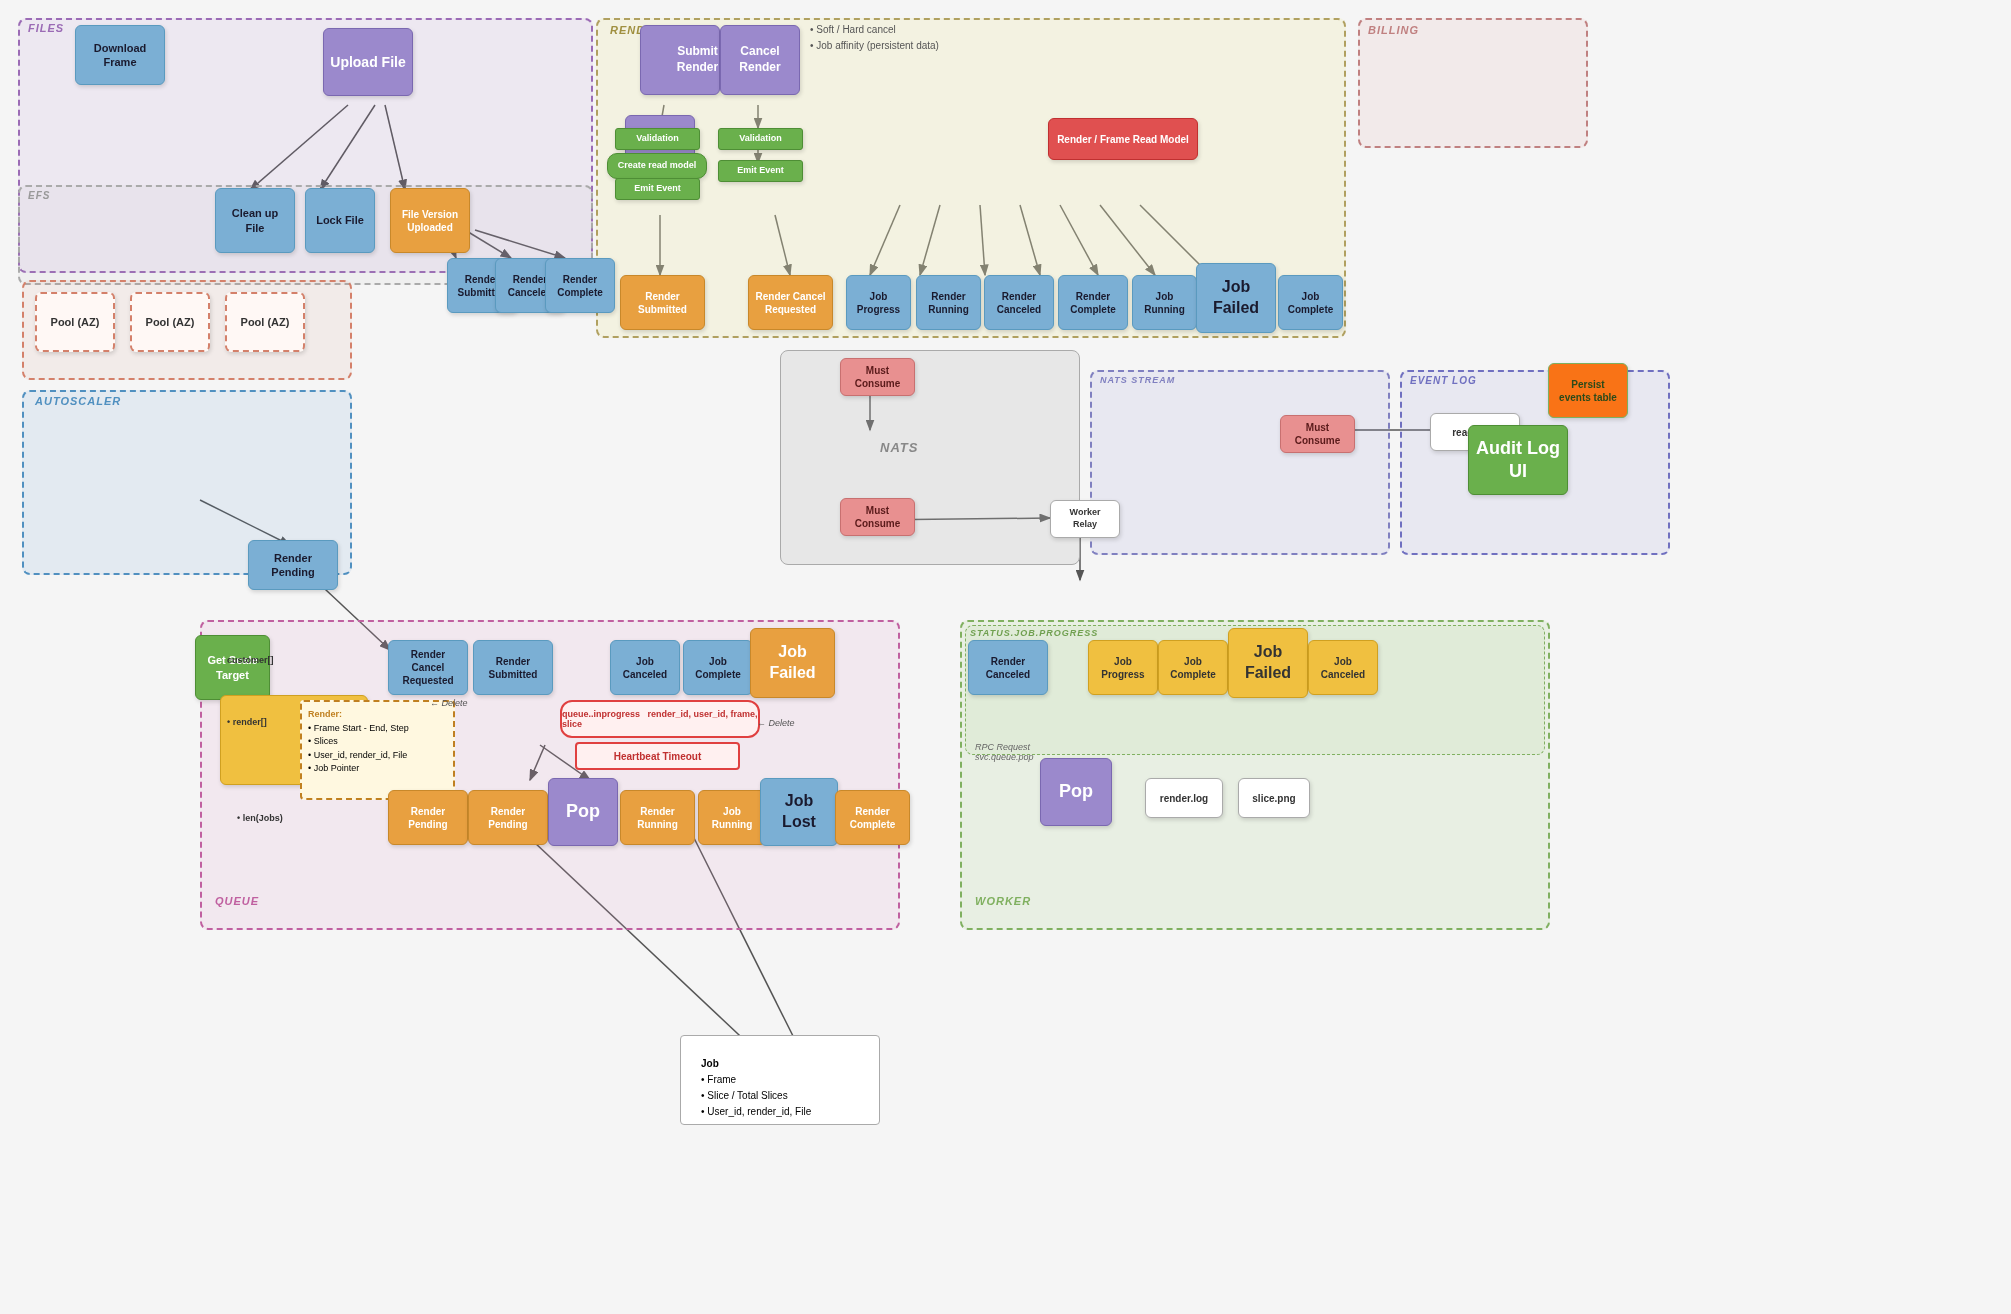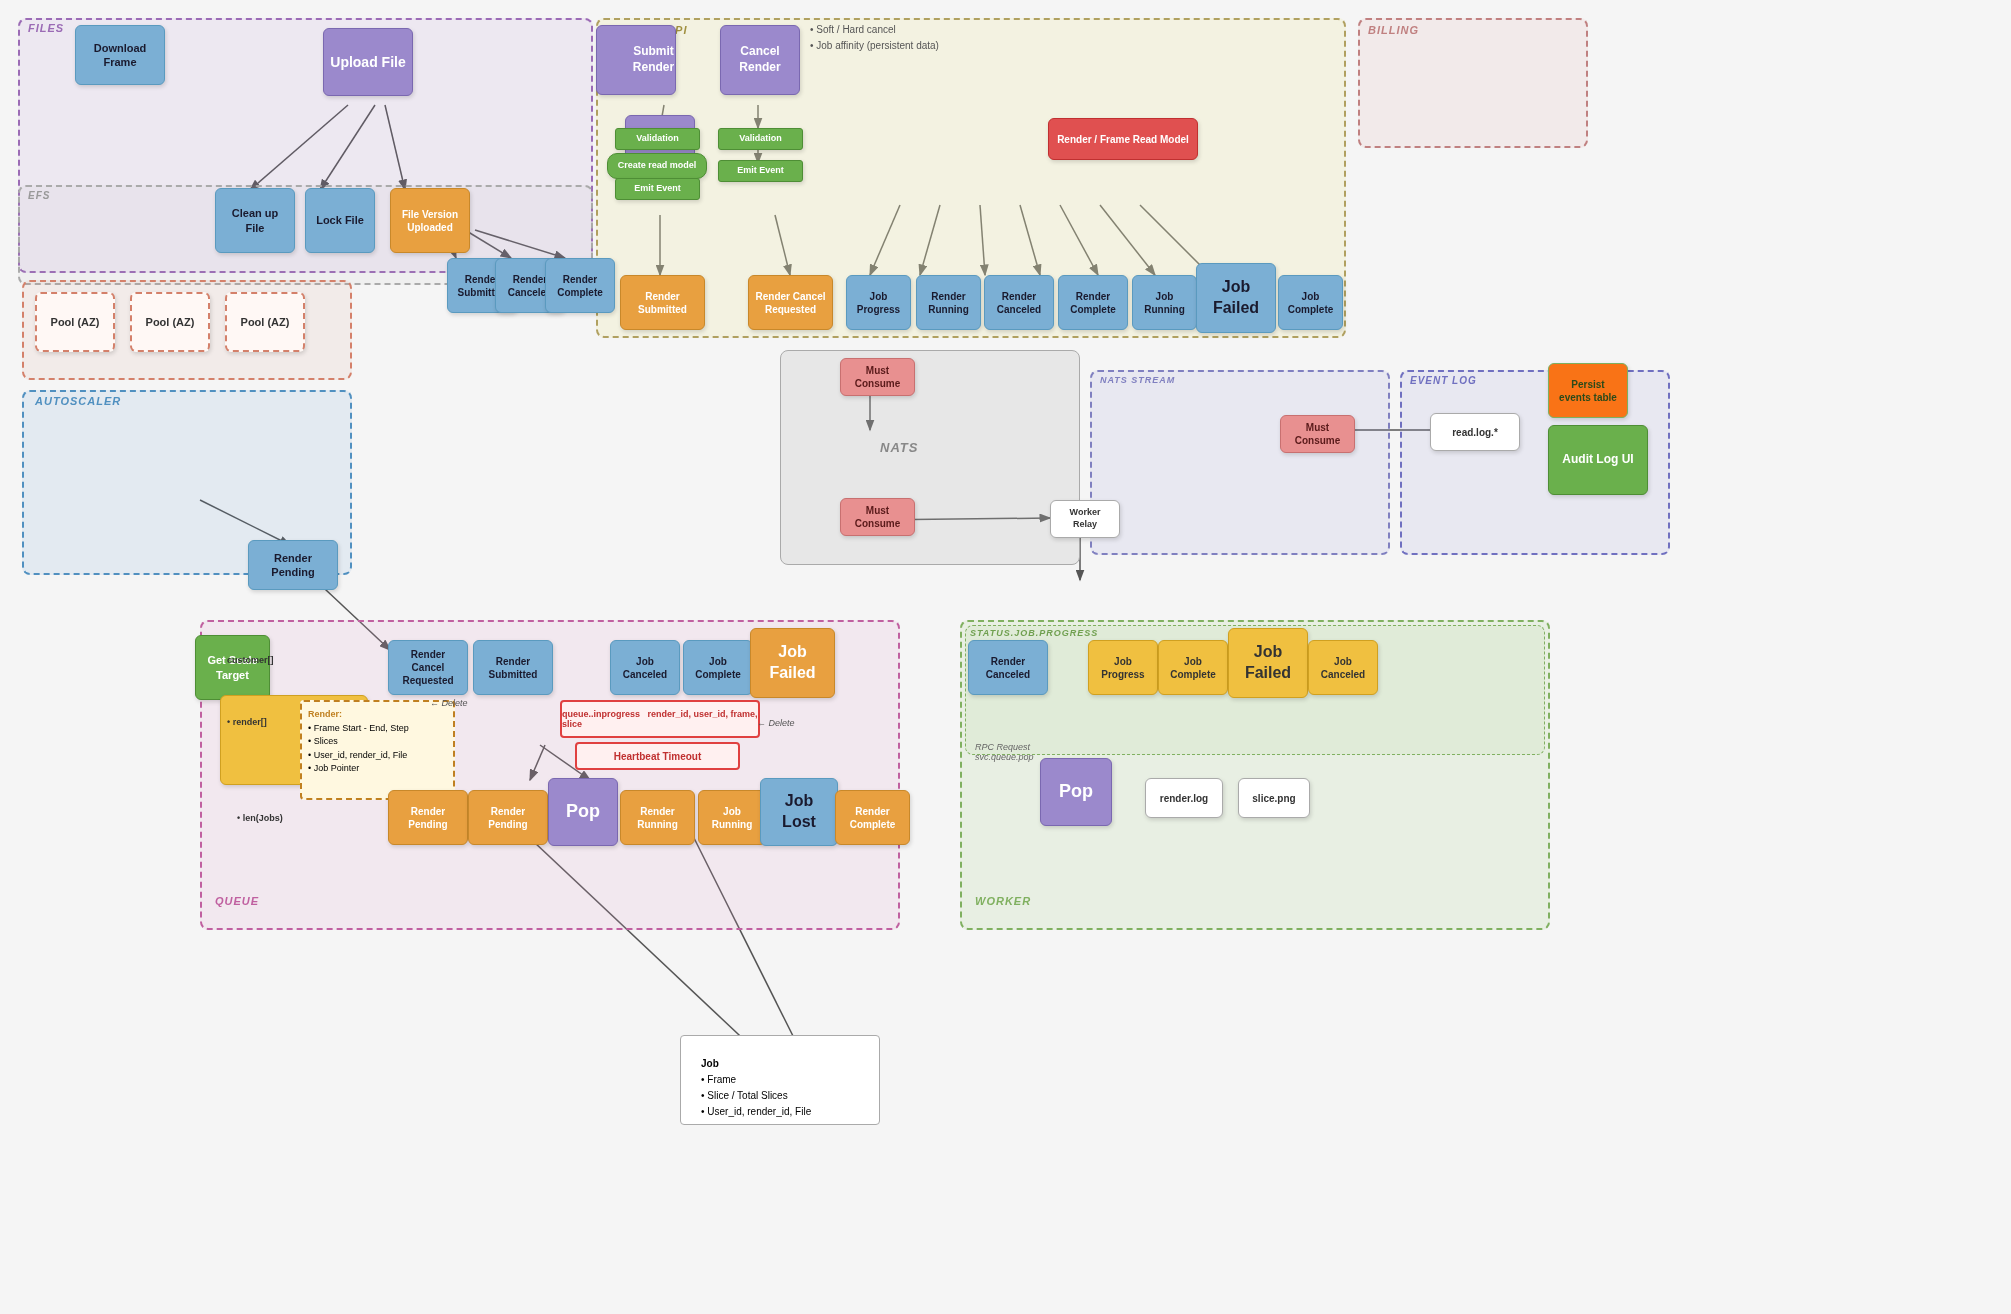--- a/index.html
+++ b/index.html
@@ -227,21 +227,21 @@
   </div>
 
   <div class="node node-blue" style="left:495px; top:258px; width:70px; height:55px; font-size:10px;">
     <span>Render Canceled</span>
   </div>
 
   <div class="node node-blue" style="left:545px; top:258px; width:70px; height:55px; font-size:10px;">
     <span>Render Complete</span>
   </div>
 
-  <div class="node node-purple" style="left:596px; top:25px; width:80px; height:70px; font-size:12px; font-weight:800;padding-left:41px;">
+  <div class="node node-purple" style="left:640px; top:25px; width:80px; height:70px; font-size:12px; font-weight:800;padding-left:41px;">
     <span>Submit Render</span>
   </div>
 
   <div class="node node-purple" style="left:720px; top:25px; width:80px; height:70px; font-size:12px; font-weight:800;">
     <span>Cancel Render</span>
   </div>
 
   <div class="node node-purple" style="left:625px; top:115px; width:70px; height:60px; font-size:13px; font-weight:800;">
     <span>Get File</span>
   </div>
@@ -323,21 +323,21 @@
   </div>
 
   <div class="node node-white" style="left:1430px; top:413px; width:90px; height:38px; font-size:10px;">
     <span>read.log.*</span>
   </div>
 
   <div class="node node-green-light" style="left:1548px; top:363px; width:80px; height:55px; font-size:10px;">
     <span>Persist events table</span>
   </div>
 
-  <div class="node node-green node-bold" style="left:1548px; top:425px; width:100px; height:70px; font-size:12px;">
+  <div class="node node-green node-bold" style="left:1468px; top:425px; width:100px; height:70px; font-size:18px;">
     <span>Audit Log UI</span>
   </div>
 
   <div class="node node-white" style="left:35px; top:292px; width:80px; height:60px; font-size:11px; border: 2px dashed #d4806a; background:#fff8f5;">
     <span>Pool (AZ)</span>
   </div>
 
   <div class="node node-white" style="left:130px; top:292px; width:80px; height:60px; font-size:11px; border: 2px dashed #d4806a; background:#fff8f5;">
     <span>Pool (AZ)</span>
   </div>
@@ -383,21 +383,21 @@
   <div style="position:absolute; left:300px; top:700px; width:155px; height:100px; border:2px dashed #c08020; background:#fff8e0; border-radius:4px; padding:6px; font-size:9px; line-height:1.5;">
     <div style="font-weight:700; color:#c08020;">Render:</div>
     <div>• Frame Start - End, Step</div>
     <div>• Slices</div>
     <div>• User_id, render_id, File</div>
     <div>• Job Pointer</div>
   </div>
 
   <div class="small-label" style="left:430px; top:698px; color:#555;">← Delete</div>
 
-  <div style="position:absolute; left:560px; top:700px; width:200px; height:38px; border:2px solid #e04040; background:#fff0f0; border-radius:4px; display:flex; align-items:center; justify-content:center; font-size:9px; color:#c03030; font-weight:600;">
+  <div style="position:absolute; left:560px; top:700px; width:200px; height:38px; border:2px solid #e04040; background:#fff0f0; border-radius:12px; display:flex; align-items:center; justify-content:center; font-size:9px; color:#c03030; font-weight:600;">
     queue..inprogress &nbsp; render_id, user_id, frame, slice
   </div>
 
   <div style="position:absolute; left:575px; top:742px; width:165px; height:28px; border:2px solid #e04040; background:#fff0f0; border-radius:4px; display:flex; align-items:center; justify-content:center; font-size:10px; color:#c03030; font-weight:700;">
     Heartbeat Timeout
   </div>
 
   <div class="small-label" style="left:757px; top:718px; color:#555;">← Delete</div>
 
   <div class="node node-orange" style="left:388px; top:790px; width:80px; height:55px; font-size:10px;">

